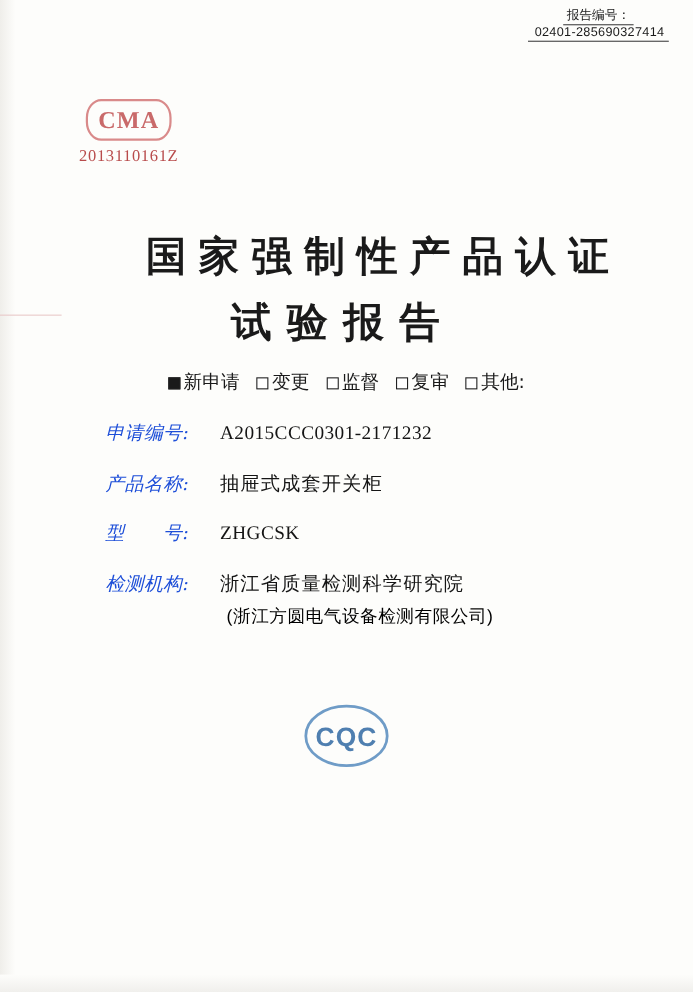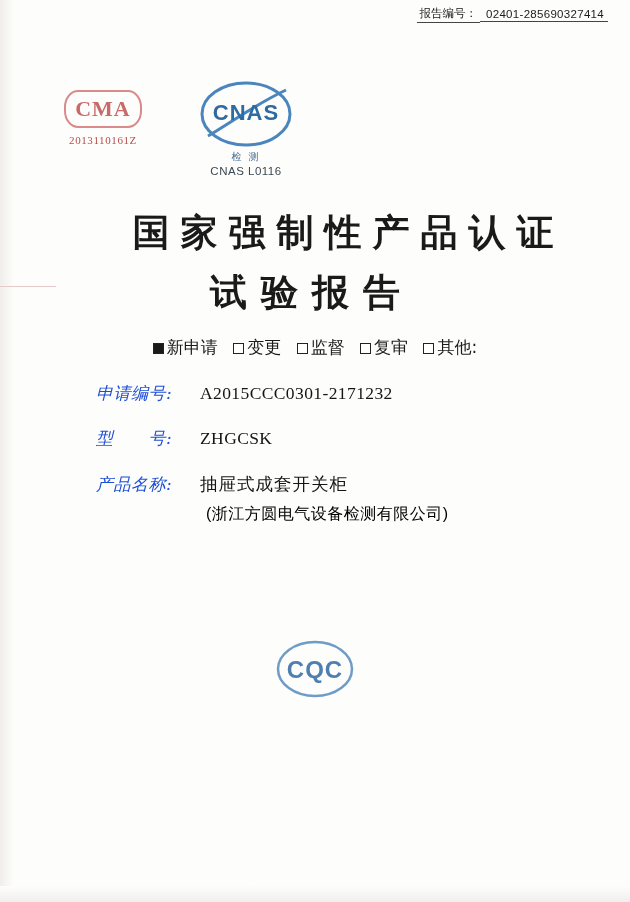--- a/index.html
+++ b/index.html
@@ -44,20 +44,21 @@
   .report-no {
     position: absolute;
     top: 5px;
     right: 22px;
     display: flex;
     align-items: center;
     font-size: 11.5px;
     font-family: "Liberation Sans", sans-serif;
     color: #1b1b1b;
     white-space: nowrap;
+    flex-direction: column;
   }
   .report-no .label {
     border-bottom: 1px solid #444;
     padding: 1px 3px 1px 3px;
   }
   .report-no .value {
     border-bottom: 1px solid #444;
     padding: 1px 4px 1px 6px;
     letter-spacing: 0.3px;
   }
@@ -65,21 +66,21 @@
   
   .logos {
     position: absolute;
     top: 78px;
     left: 0;
     width: 630px;
     height: 110px;
   }
   .cma-block {
     position: absolute;
-    left: 43px;
+    left: 57px;
     top: 12px;
     width: 120px;
     text-align: center;
   }
   .cma-mark {
     width: 74px;
     height: 34px;
     margin: 0 auto;
     border: 2px solid #d98a8a;
     border-radius: 14px/17px;
@@ -93,21 +94,21 @@
     font-family: "Liberation Serif", serif;
     font-weight: bold;
     font-size: 22px;
     letter-spacing: 1px;
     color: #c96a6a;
     line-height: 1;
   }
   .cma-num {
     margin-top: 6px;
     font-family: "Liberation Serif", serif;
-    font-size: 11px;
+    font-size: 15px;
     color: #b84b4b;
     letter-spacing: 0.6px;
   }
   .cnas-block {
     position: absolute;
     left: 176px;
     top: 0;
     width: 140px;
     text-align: center;
   }
@@ -264,31 +265,20 @@
 
   <div class="logos">
 
     <div class="cma-block">
       <div class="cma-mark">
         <div class="cma-text">CMA</div>
       </div>
       <div class="cma-num">2013110161Z</div>
     </div>
 
-    <div class="cnas-block">
-      <div class="cnas-mark">
-        <svg width="104" height="76" viewBox="0 0 104 76" aria-hidden="true">
-          <ellipse cx="52" cy="36" rx="44" ry="31" fill="none" stroke="#4a86bd" stroke-width="3"></ellipse>
-          <path d="M14 58 C38 44, 62 26, 92 12" fill="none" stroke="#4a86bd" stroke-width="3"></path>
-          <text x="52" y="42" text-anchor="middle" font-family="Liberation Sans, sans-serif" font-size="22" font-weight="bold" fill="#2f6aa0" letter-spacing="1">CNAS</text>
-        </svg>
-      </div>
-      <div class="cnas-sub">检 测</div>
-      <div class="cnas-code">CNAS L0116</div>
-    </div>
 
   </div>
 
   <div class="title-main">国家强制性产品认证</div>
   <div class="title-sub">试验报告</div>
 
   <div class="checkrow">
     <span class="opt"><span class="box checked"></span><span>新申请</span></span>
     <span class="opt"><span class="box"></span><span>变更</span></span>
     <span class="opt"><span class="box"></span><span>监督</span></span>
@@ -297,29 +287,33 @@
   </div>
 
   <div class="fields">
 
     <div class="field">
       <div class="flabel">申请编号:</div>
       <div class="fvalue">A2015CCC0301-2171232</div>
     </div>
 
     <div class="field">
+      <div class="flabel">产品名称:</div>
+      <div class="fvalue cjk">抽屉式成套开关柜</div>
+    </div>
+
+    <div class="field">
       <div class="flabel">型　　号:</div>
       <div class="fvalue">ZHGCSK</div>
     </div>
 
     <div class="field">
-      <div class="flabel">产品名称:</div>
-      <div class="fvalue cjk">抽屉式成套开关柜</div>
-    </div>
-
+      <div class="flabel">检测机构:</div>
+      <div class="fvalue cjk">浙江省质量检测科学研究院</div>
+    </div>
 
     <div class="field-sub">(浙江方圆电气设备检测有限公司)</div>
 
   </div>
 
   <div class="cqc">
     <div class="cqc-mark">
       <svg width="90" height="66" viewBox="0 0 90 66" aria-hidden="true">
         <ellipse cx="45" cy="33" rx="37" ry="27" fill="none" stroke="#6f9cc7" stroke-width="2.5"></ellipse>
         <text x="45" y="42" text-anchor="middle" font-family="Liberation Sans, sans-serif" font-size="24" font-weight="bold" fill="#4f7fb0" letter-spacing="1">CQC</text>

